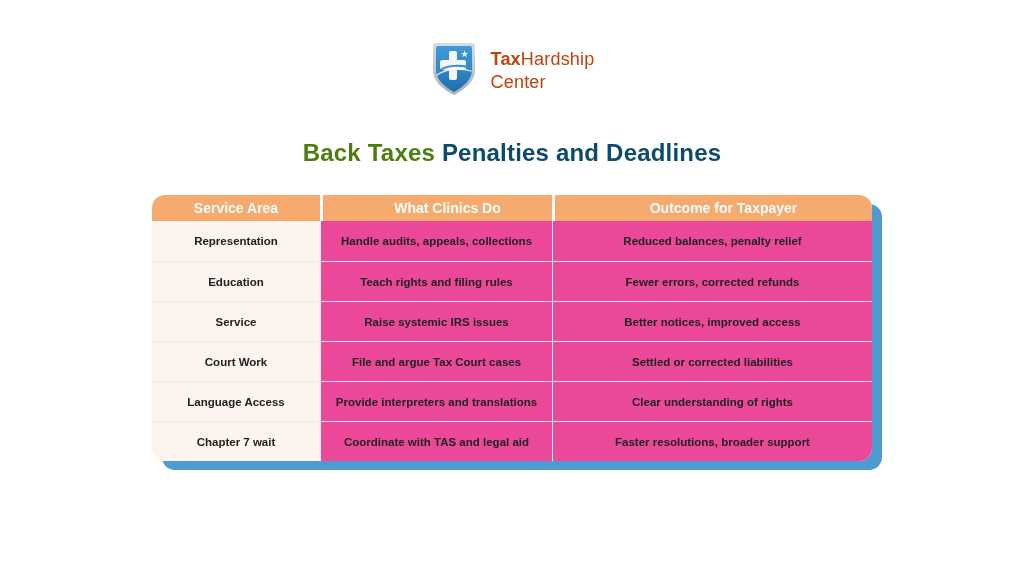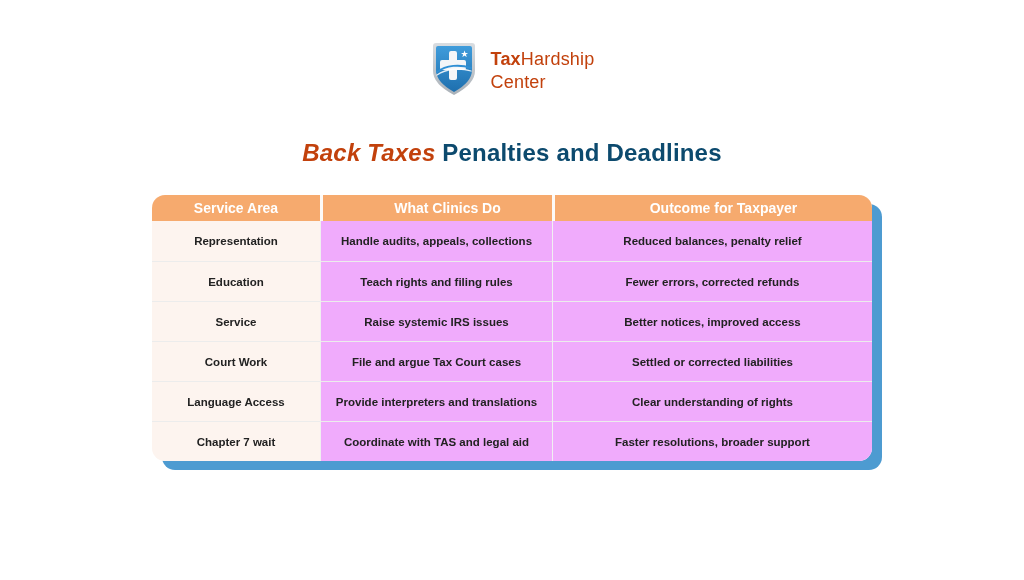--- a/index.html
+++ b/index.html
@@ -40,21 +40,21 @@
   .title {
     position: absolute;
     top: 139px;
     left: 0;
     width: 100%;
     text-align: center;
     font-size: 24px;
     font-weight: 700;
     letter-spacing: .2px;
   }
-  .title .t1 { color: #c2410c; font-style: italic; }
+  .title .t1 { color: #4d7c0f; }
   .title .t2 { color: #0c4a6e; }
 
   
   .table-wrap {
     position: absolute;
     left: 152px;
     top: 195px;
     width: 720px;
     border-radius: 13px;
     overflow: hidden;
@@ -82,21 +82,21 @@
   }
   thead th + th { border-left: 3px solid #fdfaf7; padding-left: 20px; }
 
   tbody td {
     height: 40px;
     text-align: center;
     vertical-align: middle;
     font-size: 11.5px;
     font-weight: 700;
     color: #222222;
-    background: #f0abfc;
+    background: #ec4899;
     border-top: 1px solid #ececec;
   }
   tbody td + td { border-left: 1px solid #f0f0f0; }
   tbody tr:first-child td { border-top: none; }
   tbody td.colA { background: #fdf4ef; }
 </style>
 </head>
 <body>
 
 <div class="canvas">

